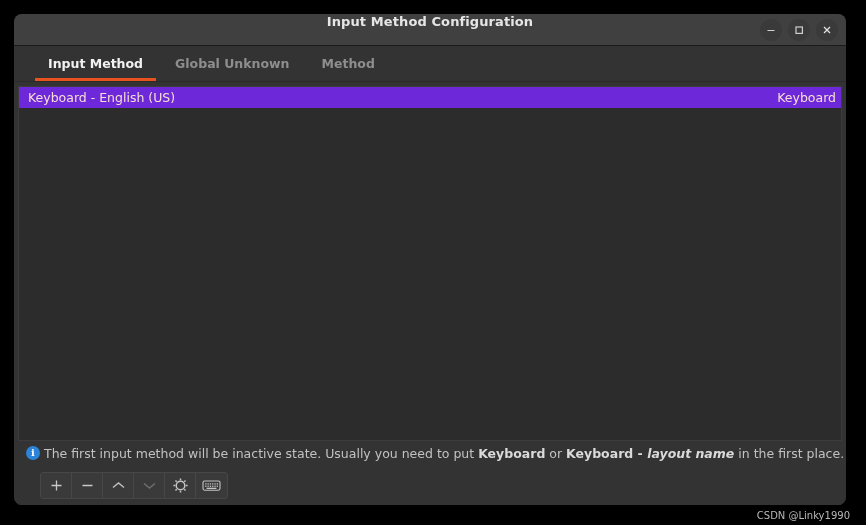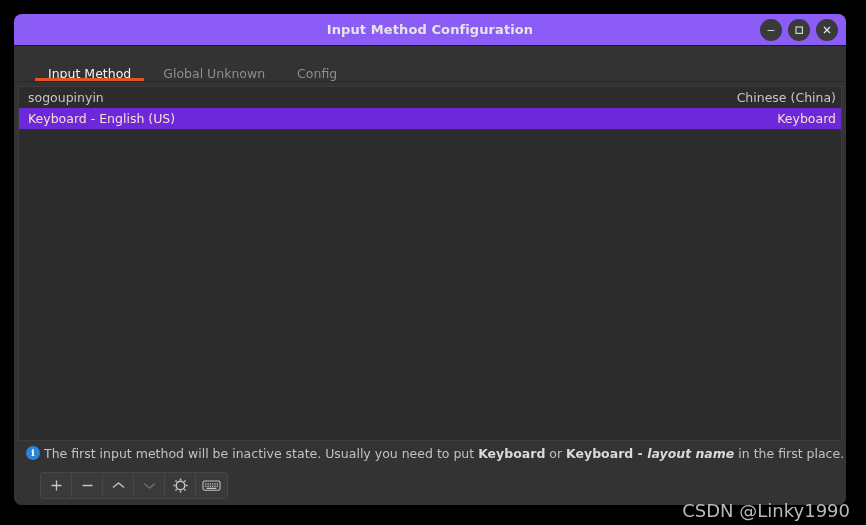--- a/index.html
+++ b/index.html
@@ -31,24 +31,23 @@
     overflow: hidden;
     display: flex;
     flex-direction: column;
   }
 
   
   .titlebar {
     position: relative;
     height: 32px;
     flex: 0 0 32px;
-    background: #8b5cf6;
+    background: #404040;
     border-bottom: 1px solid #1b1b1b;
     display: flex;
-    align-items: center;
     justify-content: center;
   }
   .title-text {
     font-size: 13px;
     font-weight: bold;
     color: #e6e6e6;
     letter-spacing: 0.1px;
   }
   .win-controls {
     position: absolute;
@@ -77,26 +76,27 @@
     height: 36px;
     background: #333333;
     display: flex;
     align-items: stretch;
     padding-left: 18px;
     border-bottom: 1px solid #2a2a2a;
   }
   .tab {
     position: relative;
     display: flex;
-    align-items: flex-end;
+    align-items: center;
     padding: 0 16px;
     font-size: 12.5px;
     color: #8e8e8e;
     cursor: pointer;
     white-space: nowrap;
+    font-weight: bold;
   }
   .tab.active { color: #f2f2f2; }
   .tab.active::after {
     content: "";
     position: absolute;
     left: 3px;
     right: 3px;
     bottom: 0;
     height: 3px;
     background: #e8521f;
@@ -194,21 +194,21 @@
   }
   .tb-btn:last-child { border-right: none; }
   .tb-btn.disabled { cursor: default; }
   .tb-btn svg { display: block; }
 
   
   .watermark {
     position: absolute;
     right: 16px;
     bottom: 4px;
-    font-size: 18px;
+    font-size: 10px;
     color: #b9b9b9;
     font-family: "DejaVu Sans", sans-serif;
     white-space: nowrap;
   }
 </style>
 </head>
 <body>
 
 <div id="screen">
 
@@ -244,31 +244,27 @@
     </div>
 
     <div class="tabbar">
       <div class="tab active">
         <span>Input Method</span>
       </div>
       <div class="tab">
         <span>Global Unknown</span>
       </div>
       <div class="tab">
-        <span>Config</span>
+        <span>Method</span>
       </div>
     </div>
 
     <div class="body-area">
 
       <div class="im-list">
-        <div class="im-row">
-          <span class="im-name">sogoupinyin</span>
-          <span class="im-lang">Chinese (China)</span>
-        </div>
         <div class="im-row selected">
           <span class="im-name">Keyboard - English (US)</span>
           <span class="im-lang">Keyboard</span>
         </div>
       </div>
 
       <div class="hint-row">
         <div class="info-icon">i</div>
         <div class="hint-text"><span>The first input method will be inactive state. Usually you need to put </span><b>Keyboard</b><span> or </span><b>Keyboard - </b><i>layout name</i><span> in the first place.</span></div>
       </div>

